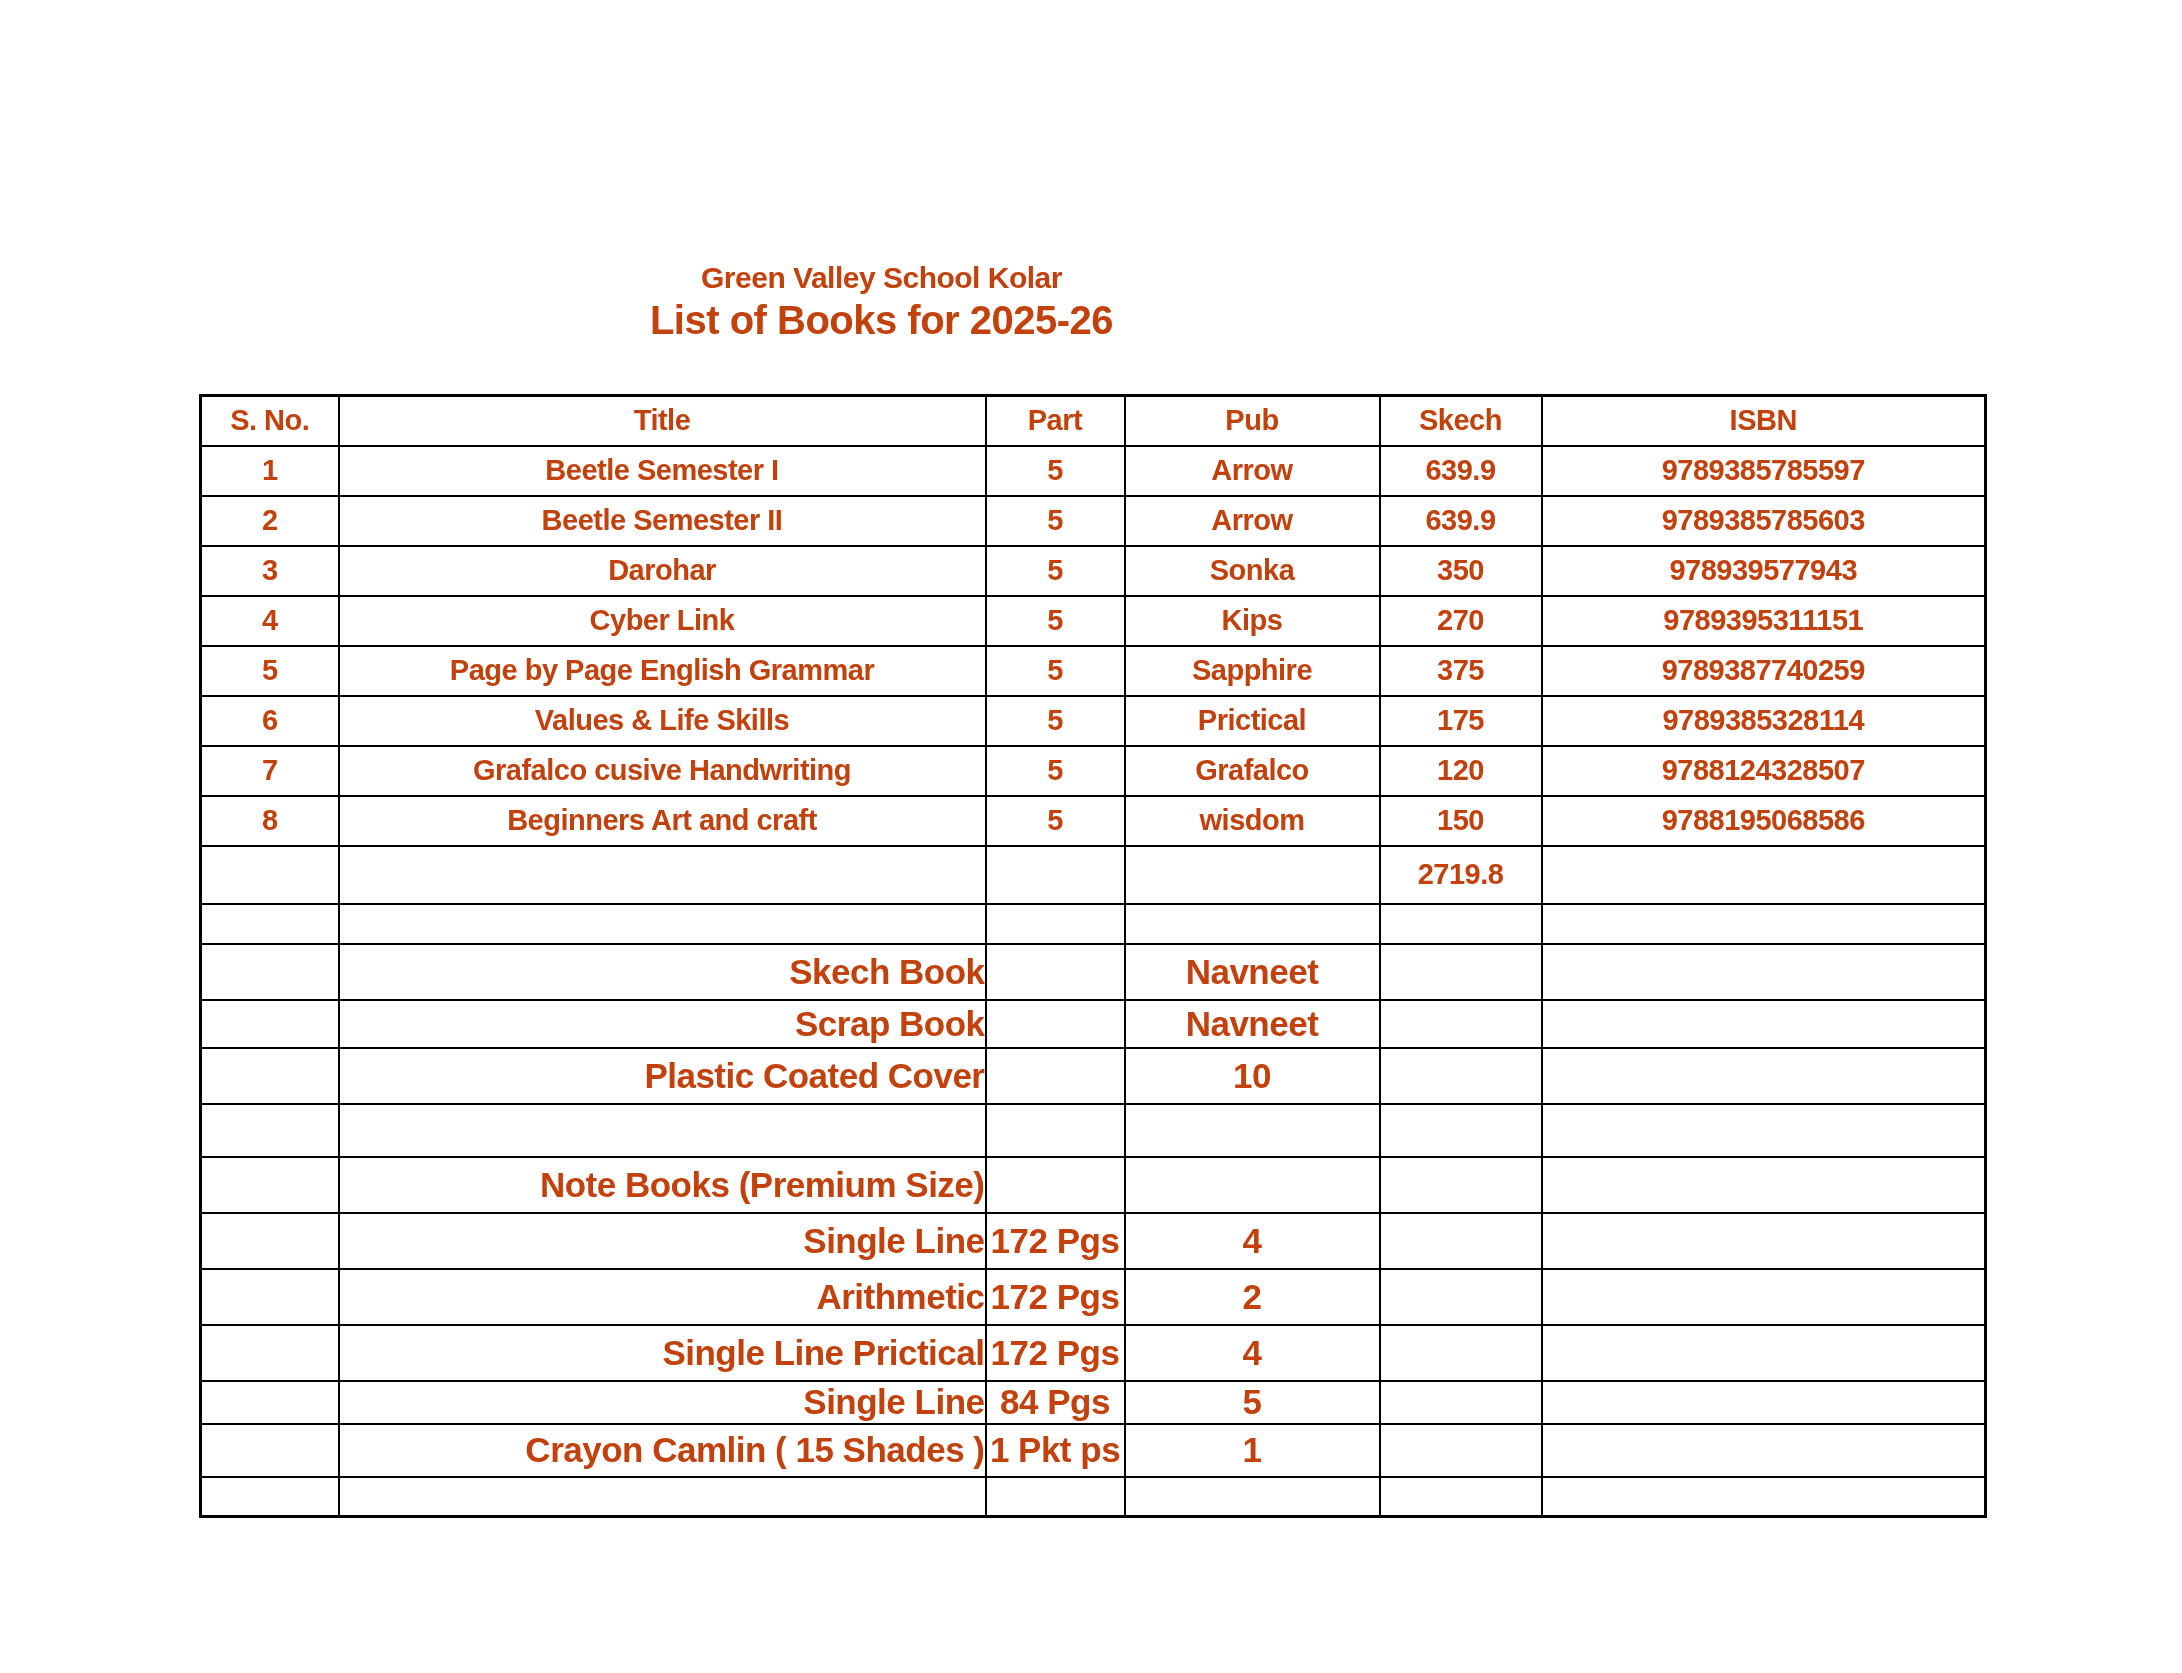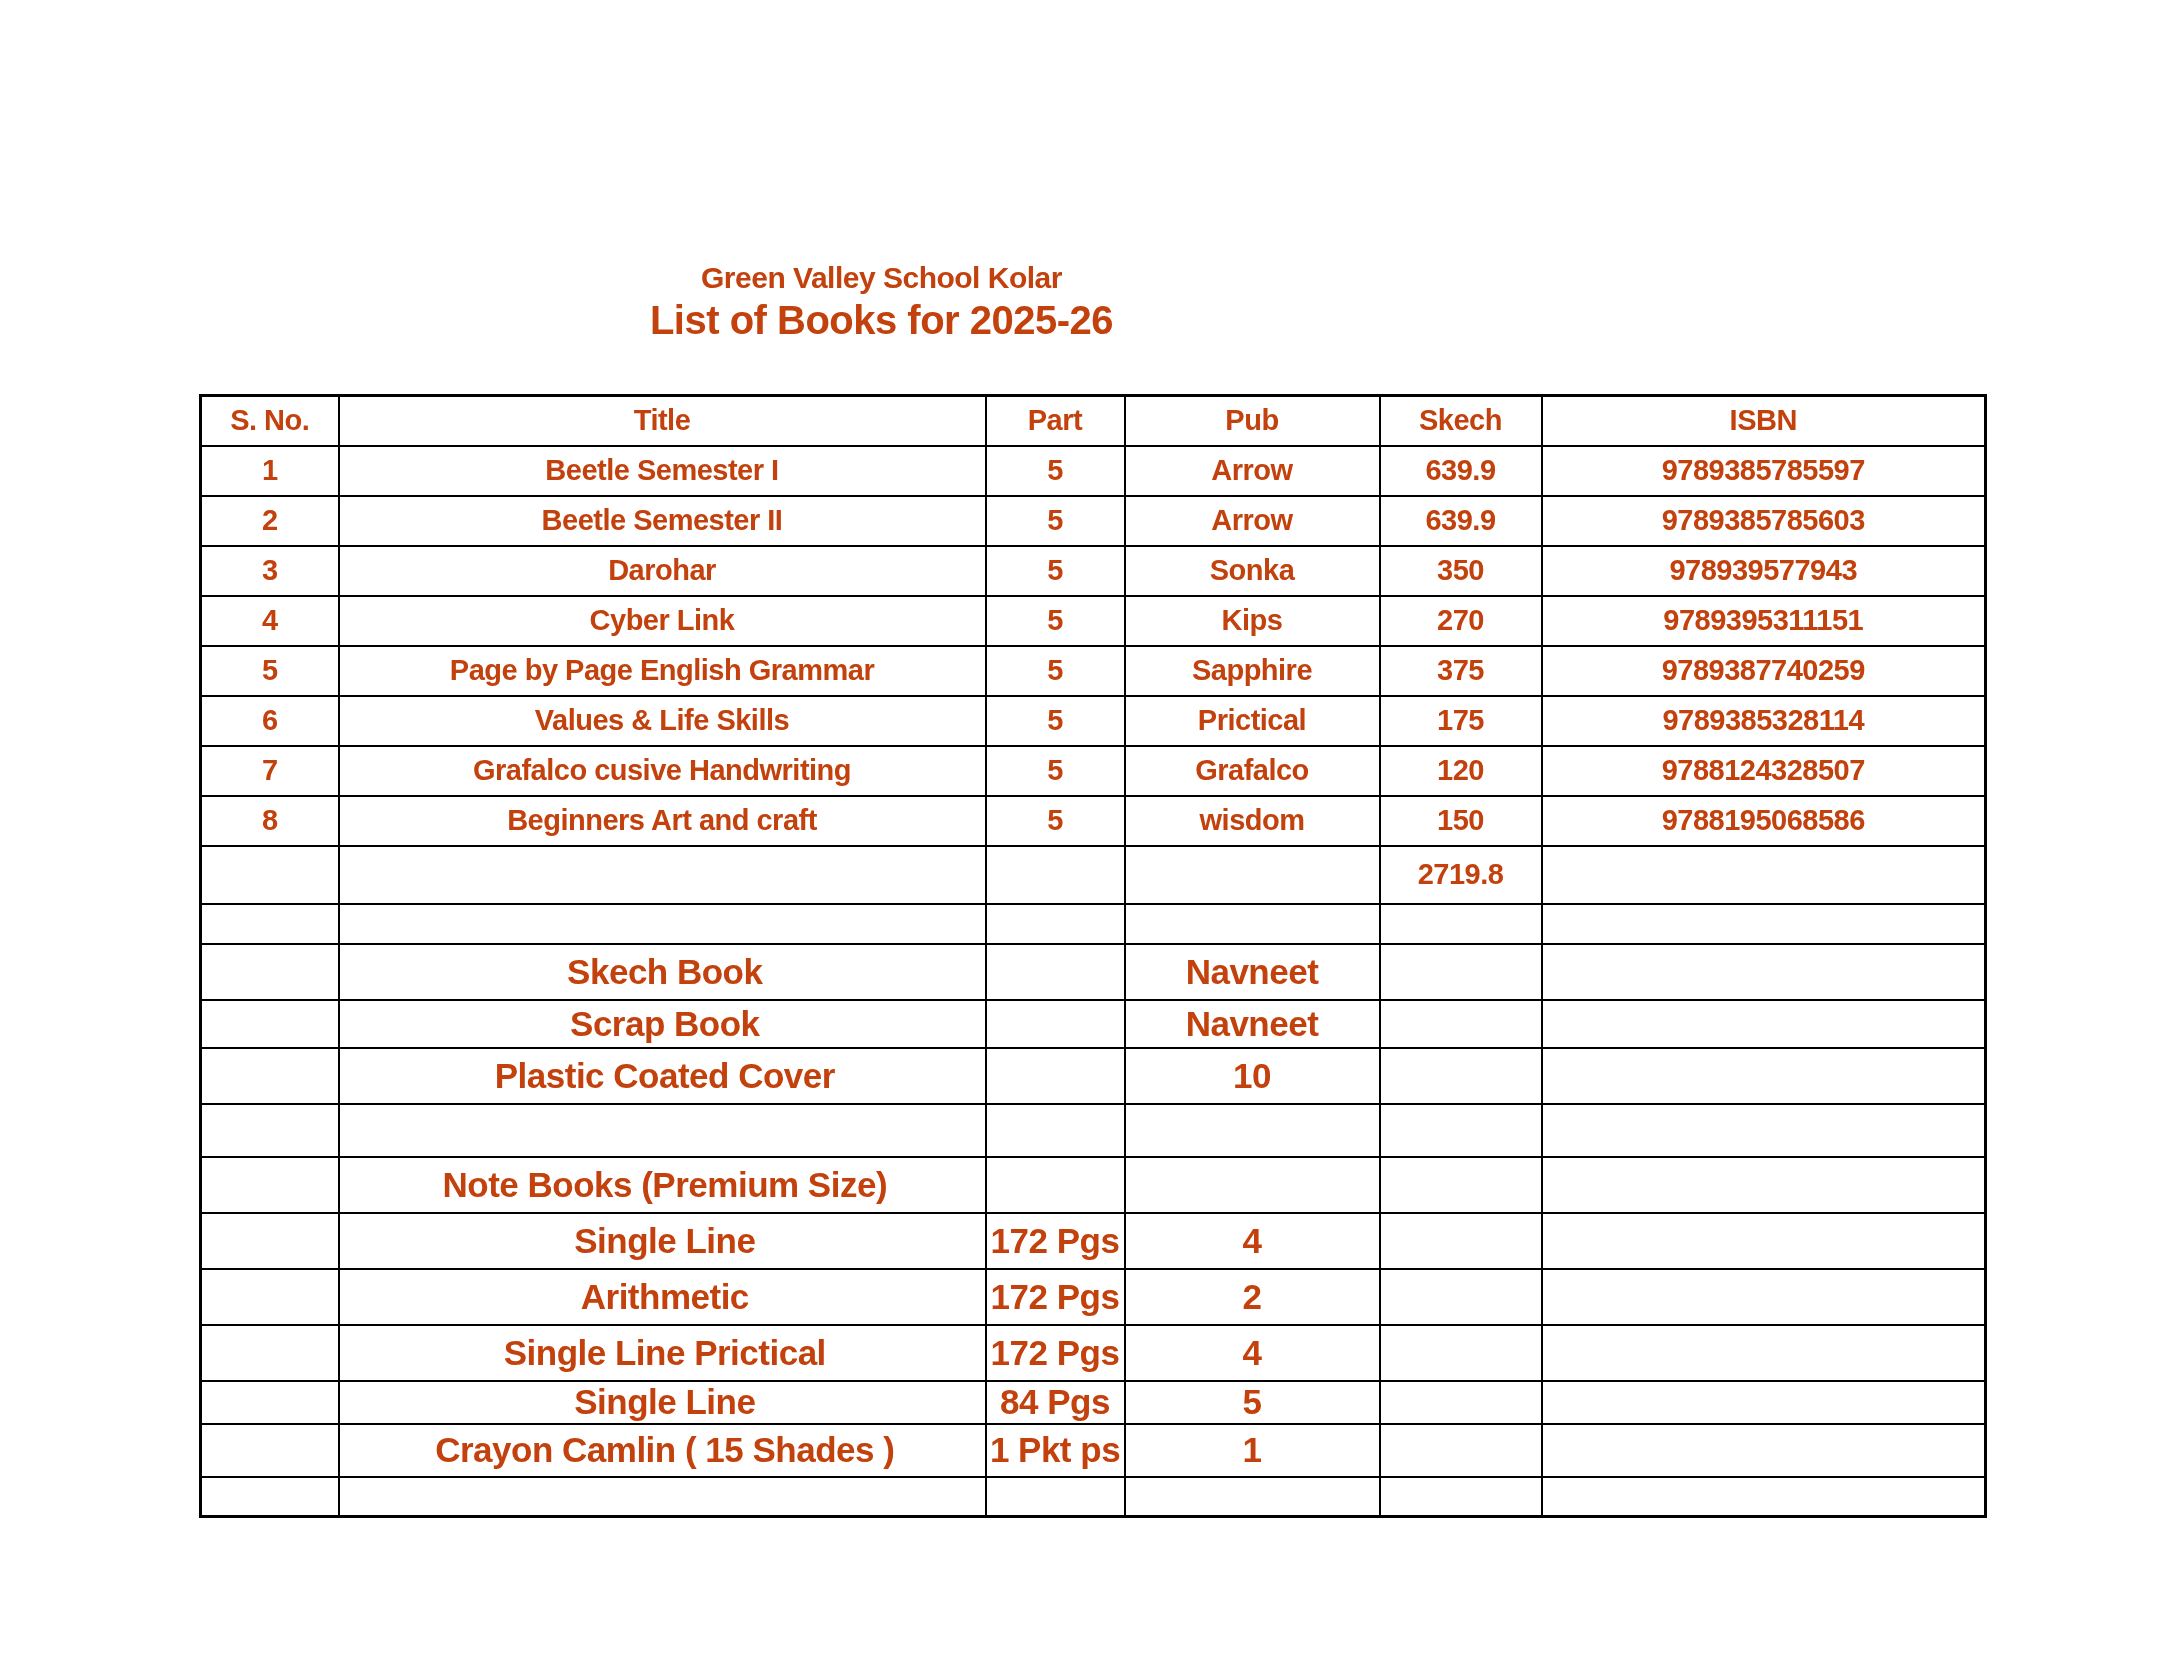--- a/index.html
+++ b/index.html
@@ -40,21 +40,21 @@
     text-align: center;
     vertical-align: middle;
     font-weight: 700;
     font-size: 29px;
     letter-spacing: -0.5px;
     white-space: nowrap;
     overflow: hidden;
   }
   table#books tr.item td { font-size: 35px; }
   table#books tr.item td.c-title {
-    text-align: center;
+    text-align: right;
     padding-left: 5.6px;
   }
   col.c0 { width: 138px; }
   col.c1 { width: 647px; }
   col.c2 { width: 139px; }
   col.c3 { width: 255px; }
   col.c4 { width: 162px; }
   col.c5 { width: 444px; }
 </style>
 </head>

